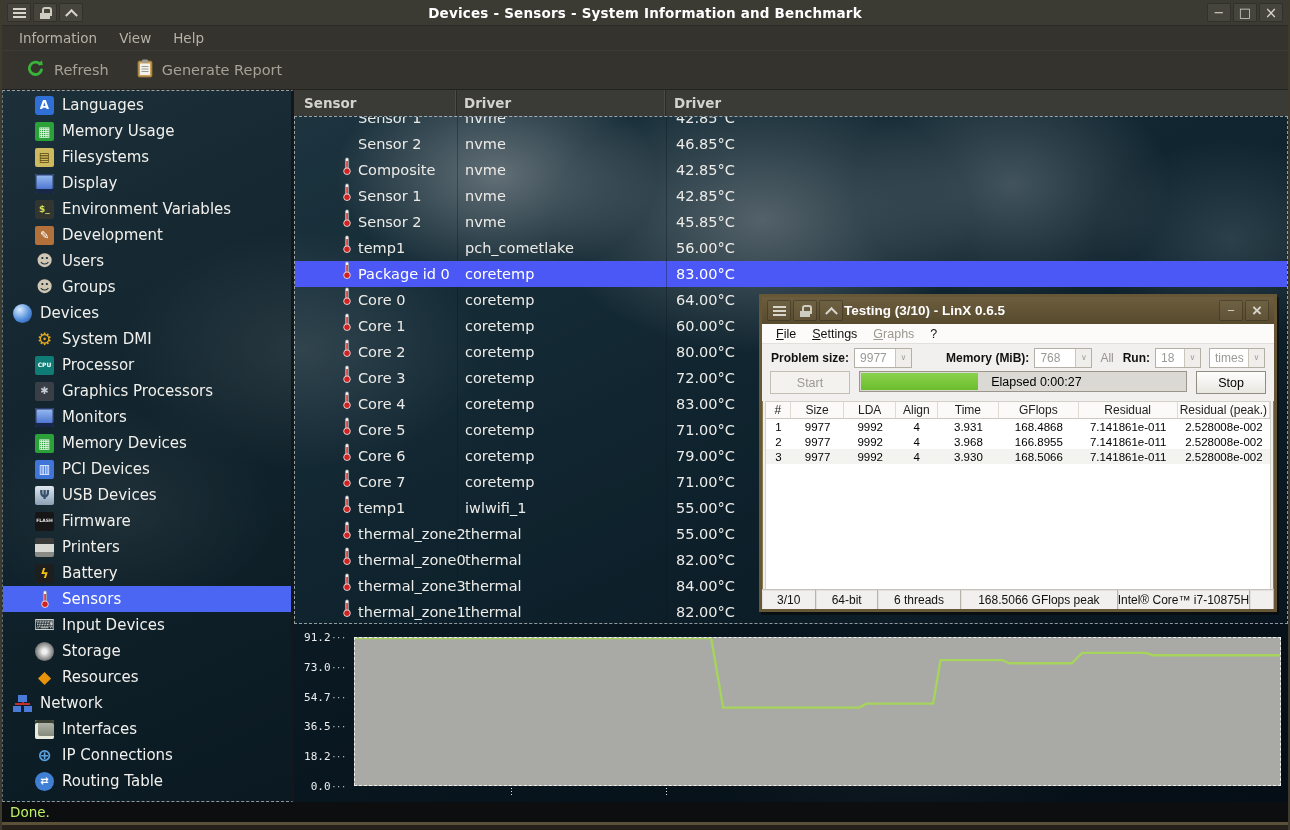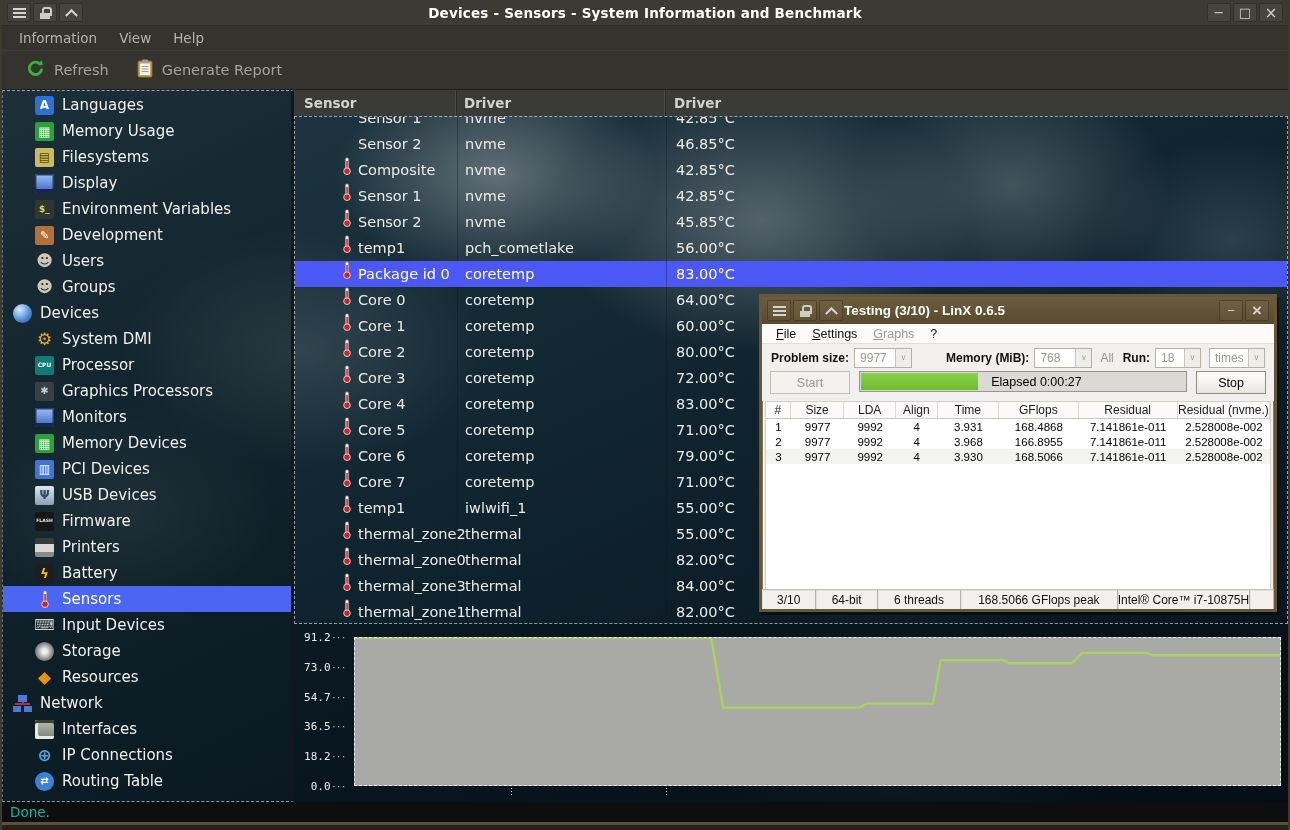--- a/index.html
+++ b/index.html
@@ -89,21 +89,21 @@
   .ylab { position:absolute; width:46px; text-align:right; font-family:"DejaVu Sans Mono", monospace;
           font-size:11px; color:#eceff0; line-height:11px; }
   .ylab::after { content:"···"; font-size:8px; color:#cfd4d6; margin-left:1px; }
   .plot { position:absolute; left:60px; right:7px; top:13px; height:149px; background:#a9aaa6;
           border:1px dashed #f0f0ee; }
   .plot svg { position:absolute; inset:0; width:100%; height:100%; }
   .xtick { position:absolute; width:1px; height:7px; background:repeating-linear-gradient(180deg,#e8e8e6 0 1px,transparent 1px 3px); top:164px; }
 
   
   .statusbar { position:absolute; bottom:8px; left:0; right:0; height:20px; background:#0d0e10;
-               color:#14b8a6; font-size:13.5px; display:flex; align-items:center; padding-left:8px; }
+               color:#bef264; font-size:13.5px; display:flex; align-items:center; padding-left:8px; }
   .bframe { position:absolute; bottom:0; left:0; right:0; height:8px;
             background:linear-gradient(180deg,#5a5138 0 3px,#26211a 3px); }
 
   
   .linx { position:absolute; left:757px; top:294px; width:518px; z-index:20;
           border:3px solid #665737; box-shadow:2px 3px 0 rgba(5,4,2,.5), inset 0 0 0 1px #8a7a50;
           background:#f1f0ee; font-family:"Liberation Sans", sans-serif; }
   .linx-titlebar { height:27px; background:linear-gradient(180deg,#6b5d3d,#584a2d); display:flex; align-items:center; padding:0 4px; }
   .linx-titlebar .tb-btn { background:rgba(255,255,255,.04); height:21px; }
   .linx-title { flex:1; text-align:left; color:#ffffff; font-weight:bold; font-size:13.5px; }
@@ -624,21 +624,21 @@
 
     <div class="linx-results" id="linxresults">
         <div class="lr-head">
           <span class="cell" style="width: 25px;">#</span>
           <span class="cell" style="width: 54px;">Size</span>
           <span class="cell" style="width: 52px;">LDA</span>
           <span class="cell" style="width: 42px;">Align</span>
           <span class="cell" style="width: 62px;">Time</span>
           <span class="cell" style="width: 80px;">GFlops</span>
           <span class="cell" style="width: 100px;">Residual</span>
-          <span class="cell" style="width: 93px;">Residual (nvme.)</span>
+          <span class="cell" style="width: 93px;">Residual (peak.)</span>
         </div>
         <div class="lr-row">
           <span class="cell" style="width: 25px;">1</span>
           <span class="cell" style="width: 54px;">9977</span>
           <span class="cell" style="width: 52px;">9992</span>
           <span class="cell" style="width: 42px;">4</span>
           <span class="cell" style="width: 62px;">3.931</span>
           <span class="cell" style="width: 80px;">168.4868</span>
           <span class="cell" style="width: 100px;">7.141861e-011</span>
           <span class="cell" style="width: 93px;">2.528008e-002</span>

